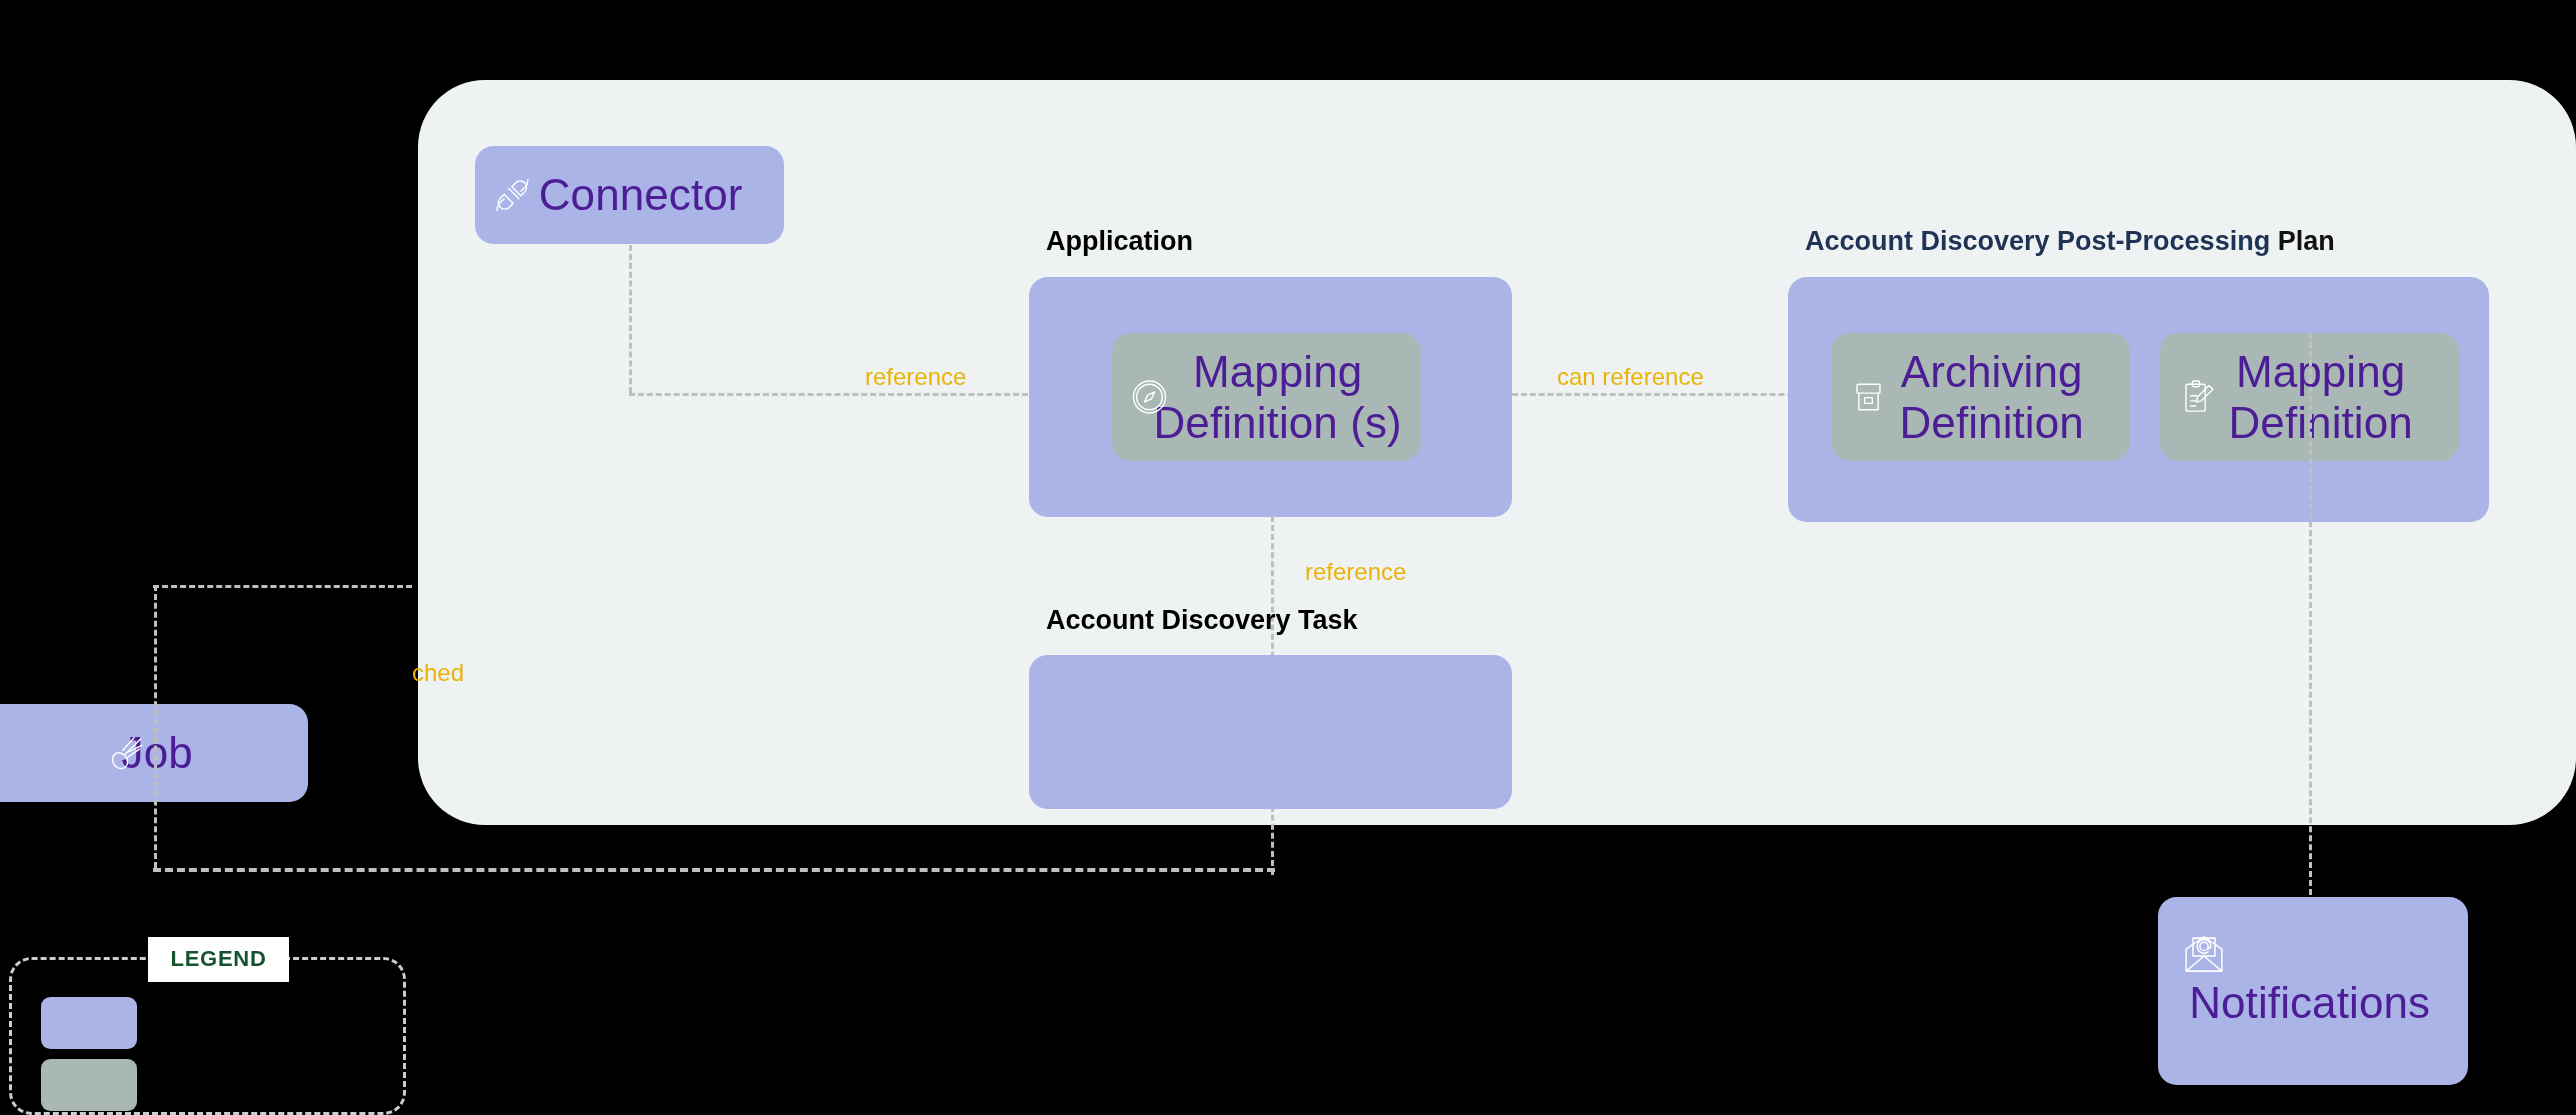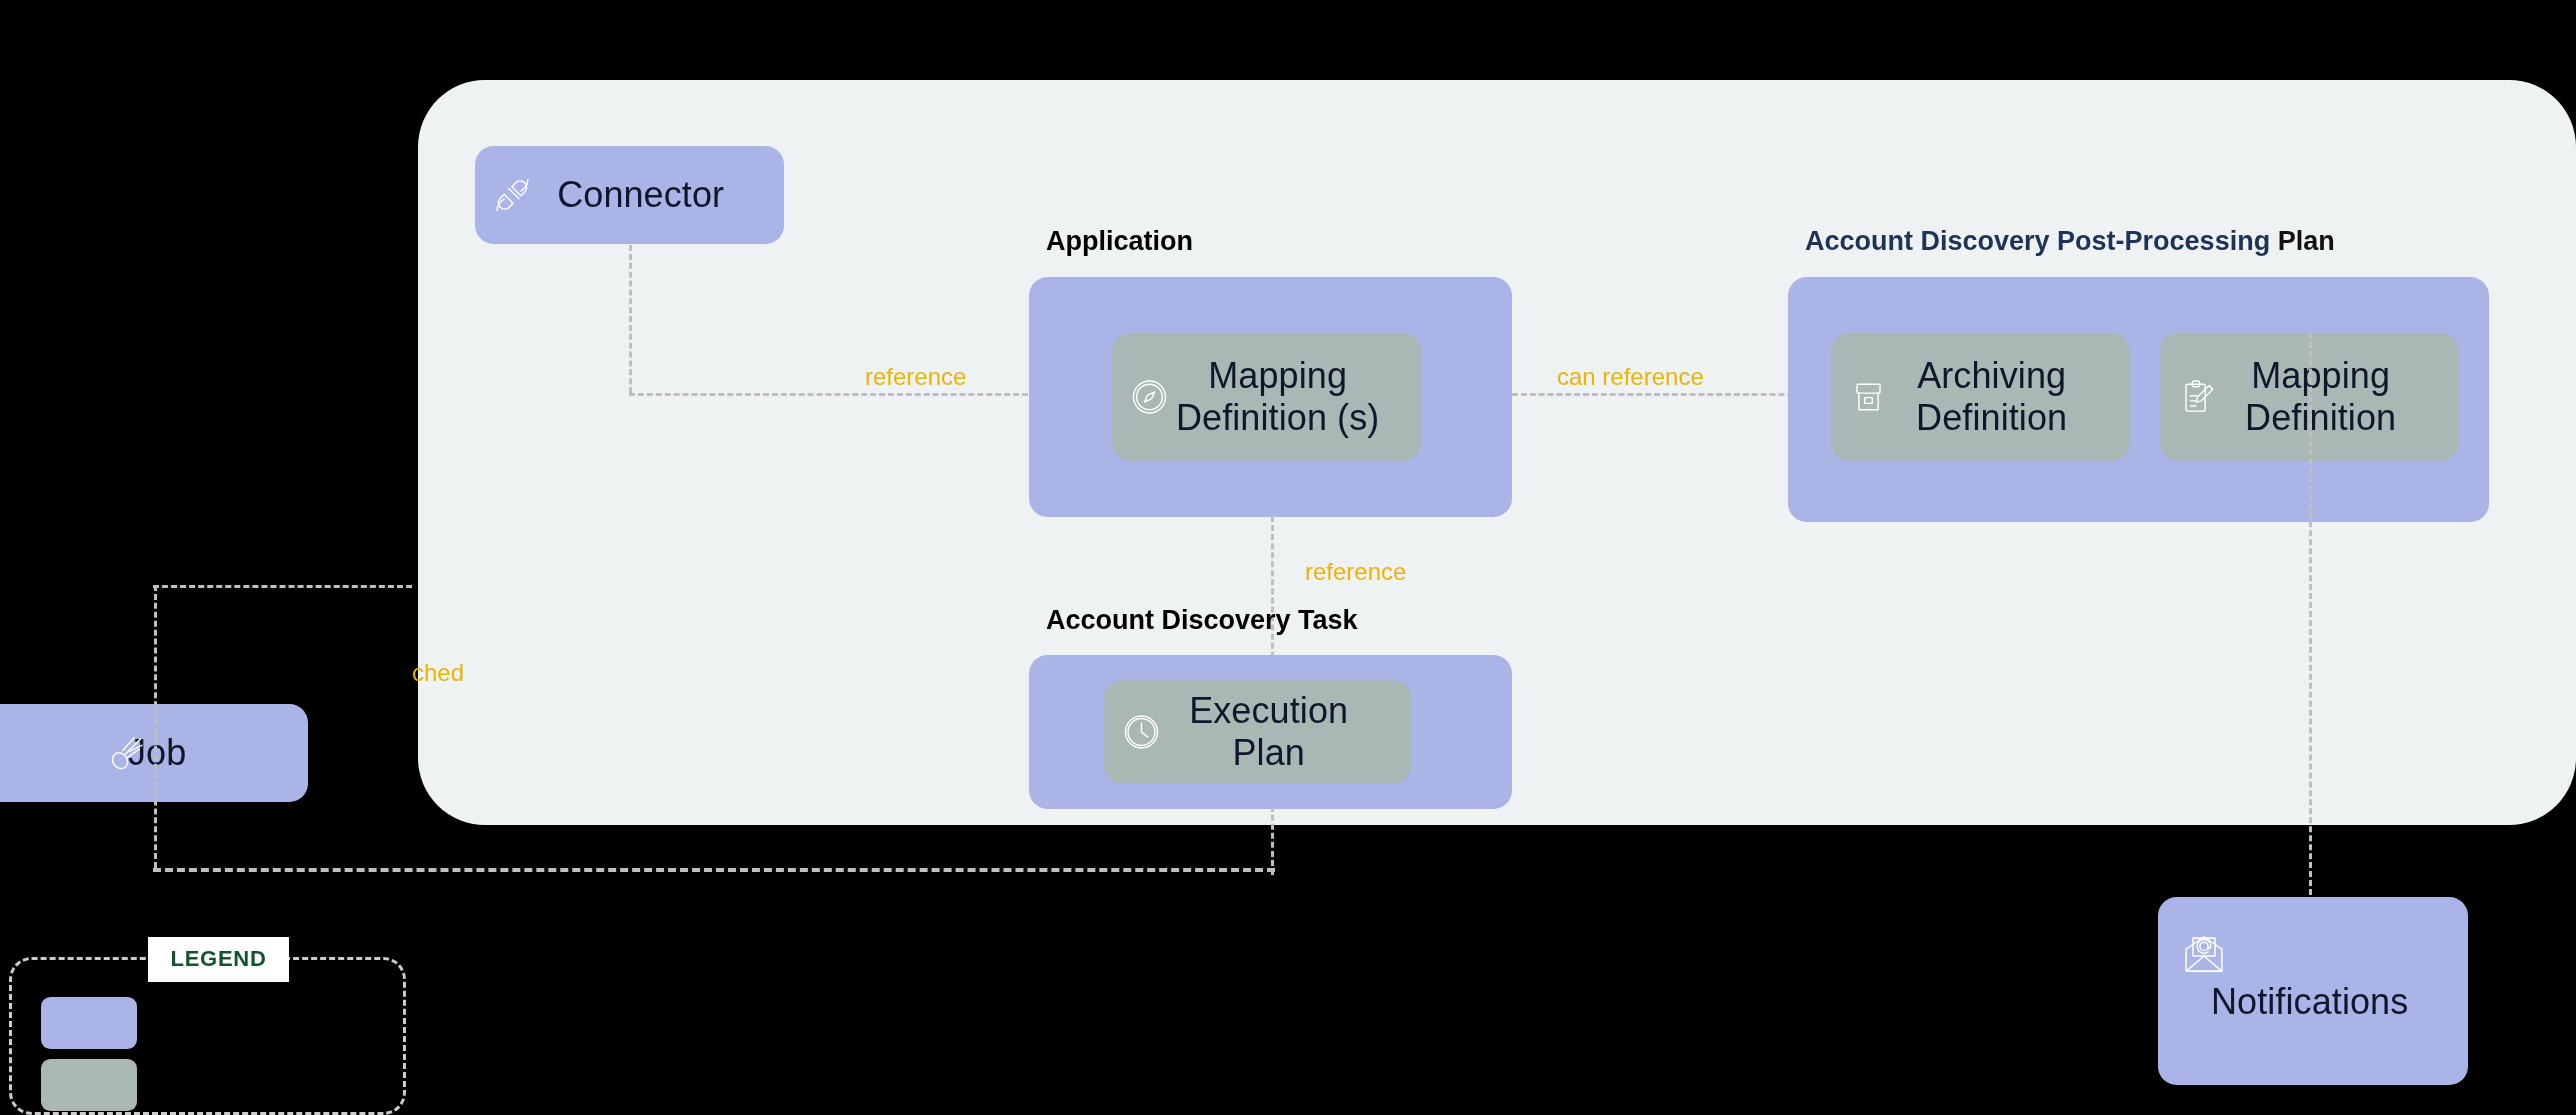--- a/index.html
+++ b/index.html
@@ -36,22 +36,22 @@
     border-radius: 18.6px;
     box-sizing: border-box;
     display: flex;
     align-items: center;
     justify-content: center;
   }
   .node.blue  { background: #aab4e6; }
   .node.sage  { background: #a9b8b4; }
 
   .node-label {
-    color: #0f172a;
-    font-size: 36px;
+    color: #4c1d95;
+    font-size: 44px;
     line-height: 1.16;
     text-align: center;
     font-weight: 400;
     letter-spacing: 0.1px;
     white-space: pre-line;
     padding-left: 29px;
     padding-right: 6.7px;
   }
   .node-label.nopad { padding-left: 0; }
 
@@ -216,31 +216,20 @@
 
   <div class="vline" style="left:2309px; top:333px; height:562px;"></div>
 
   <div class="vline" style="left:1271px; top:516px; height:359px;"></div>
   <div class="edge-label" style="left:1305px; top:558px;">reference</div>
 
   <div class="group-title dark" style="left:1046px; top:605px;">Account Discovery Task</div>
 
   <div class="node blue" style="left:1029px; top:655px; width:483px; height:154px;"></div>
 
-  <div class="node sage" style="left:1104px; top:680px; width:307px; height:104px;">
-    <span class="node-icon">
-      <svg viewBox="0 0 64 64" fill="none" stroke="#ffffff" stroke-width="2.2" stroke-linecap="round" stroke-linejoin="round">
-        <circle cx="32" cy="32" r="25"></circle>
-        <circle cx="32" cy="32" r="21"></circle>
-        <path d="M32 18 v14 l10 8"></path>
-      </svg>
-    </span>
-    <span class="node-label">Execution
-Plan</span>
-  </div>
 
   <div class="node blue" style="left:-67px; top:704px; width:375px; height:98px;">
     <span class="node-icon" style="left:173px;">
       <svg viewBox="0 0 64 64" fill="none" stroke="#ffffff" stroke-width="2.2" stroke-linecap="round" stroke-linejoin="round">
         <ellipse cx="22" cy="44" rx="11" ry="13" transform="rotate(-38 22 44)"></ellipse>
         <path d="M30 34 L54 10"></path>
         <path d="M36 30 L56 20"></path>
         <path d="M32 40 L52 26"></path>
         <path d="M26 28 L44 8"></path>
       </svg>

